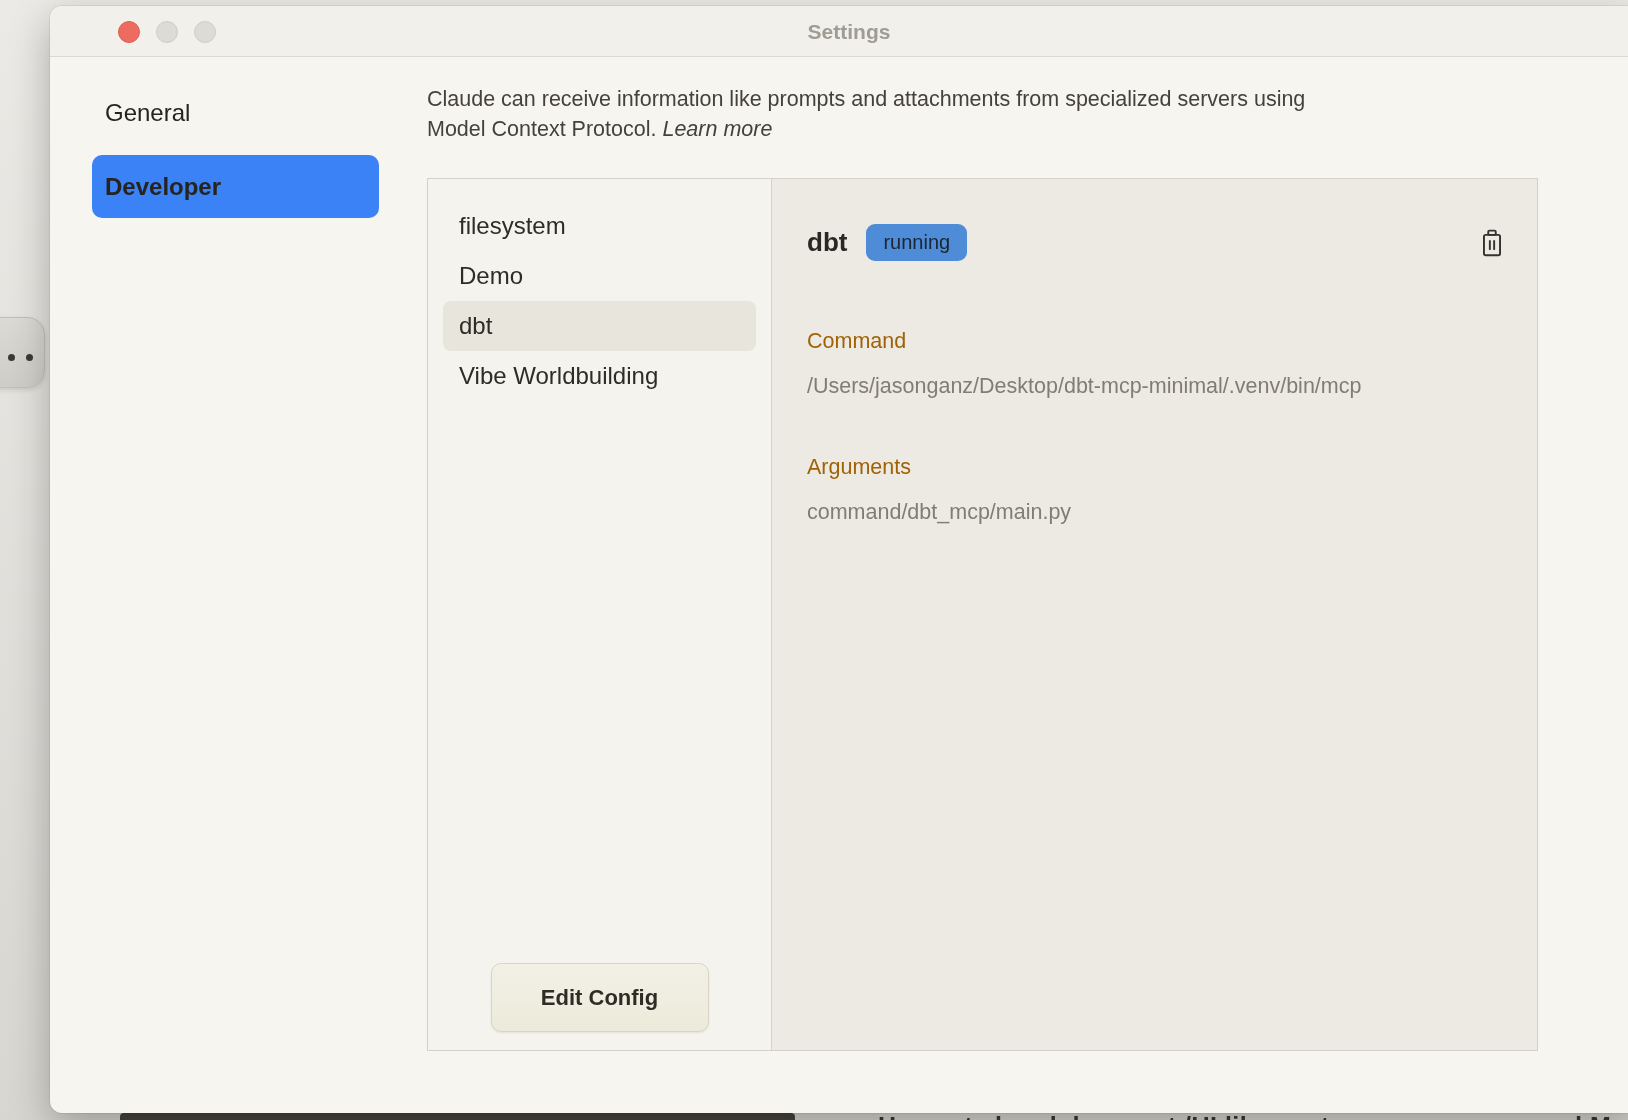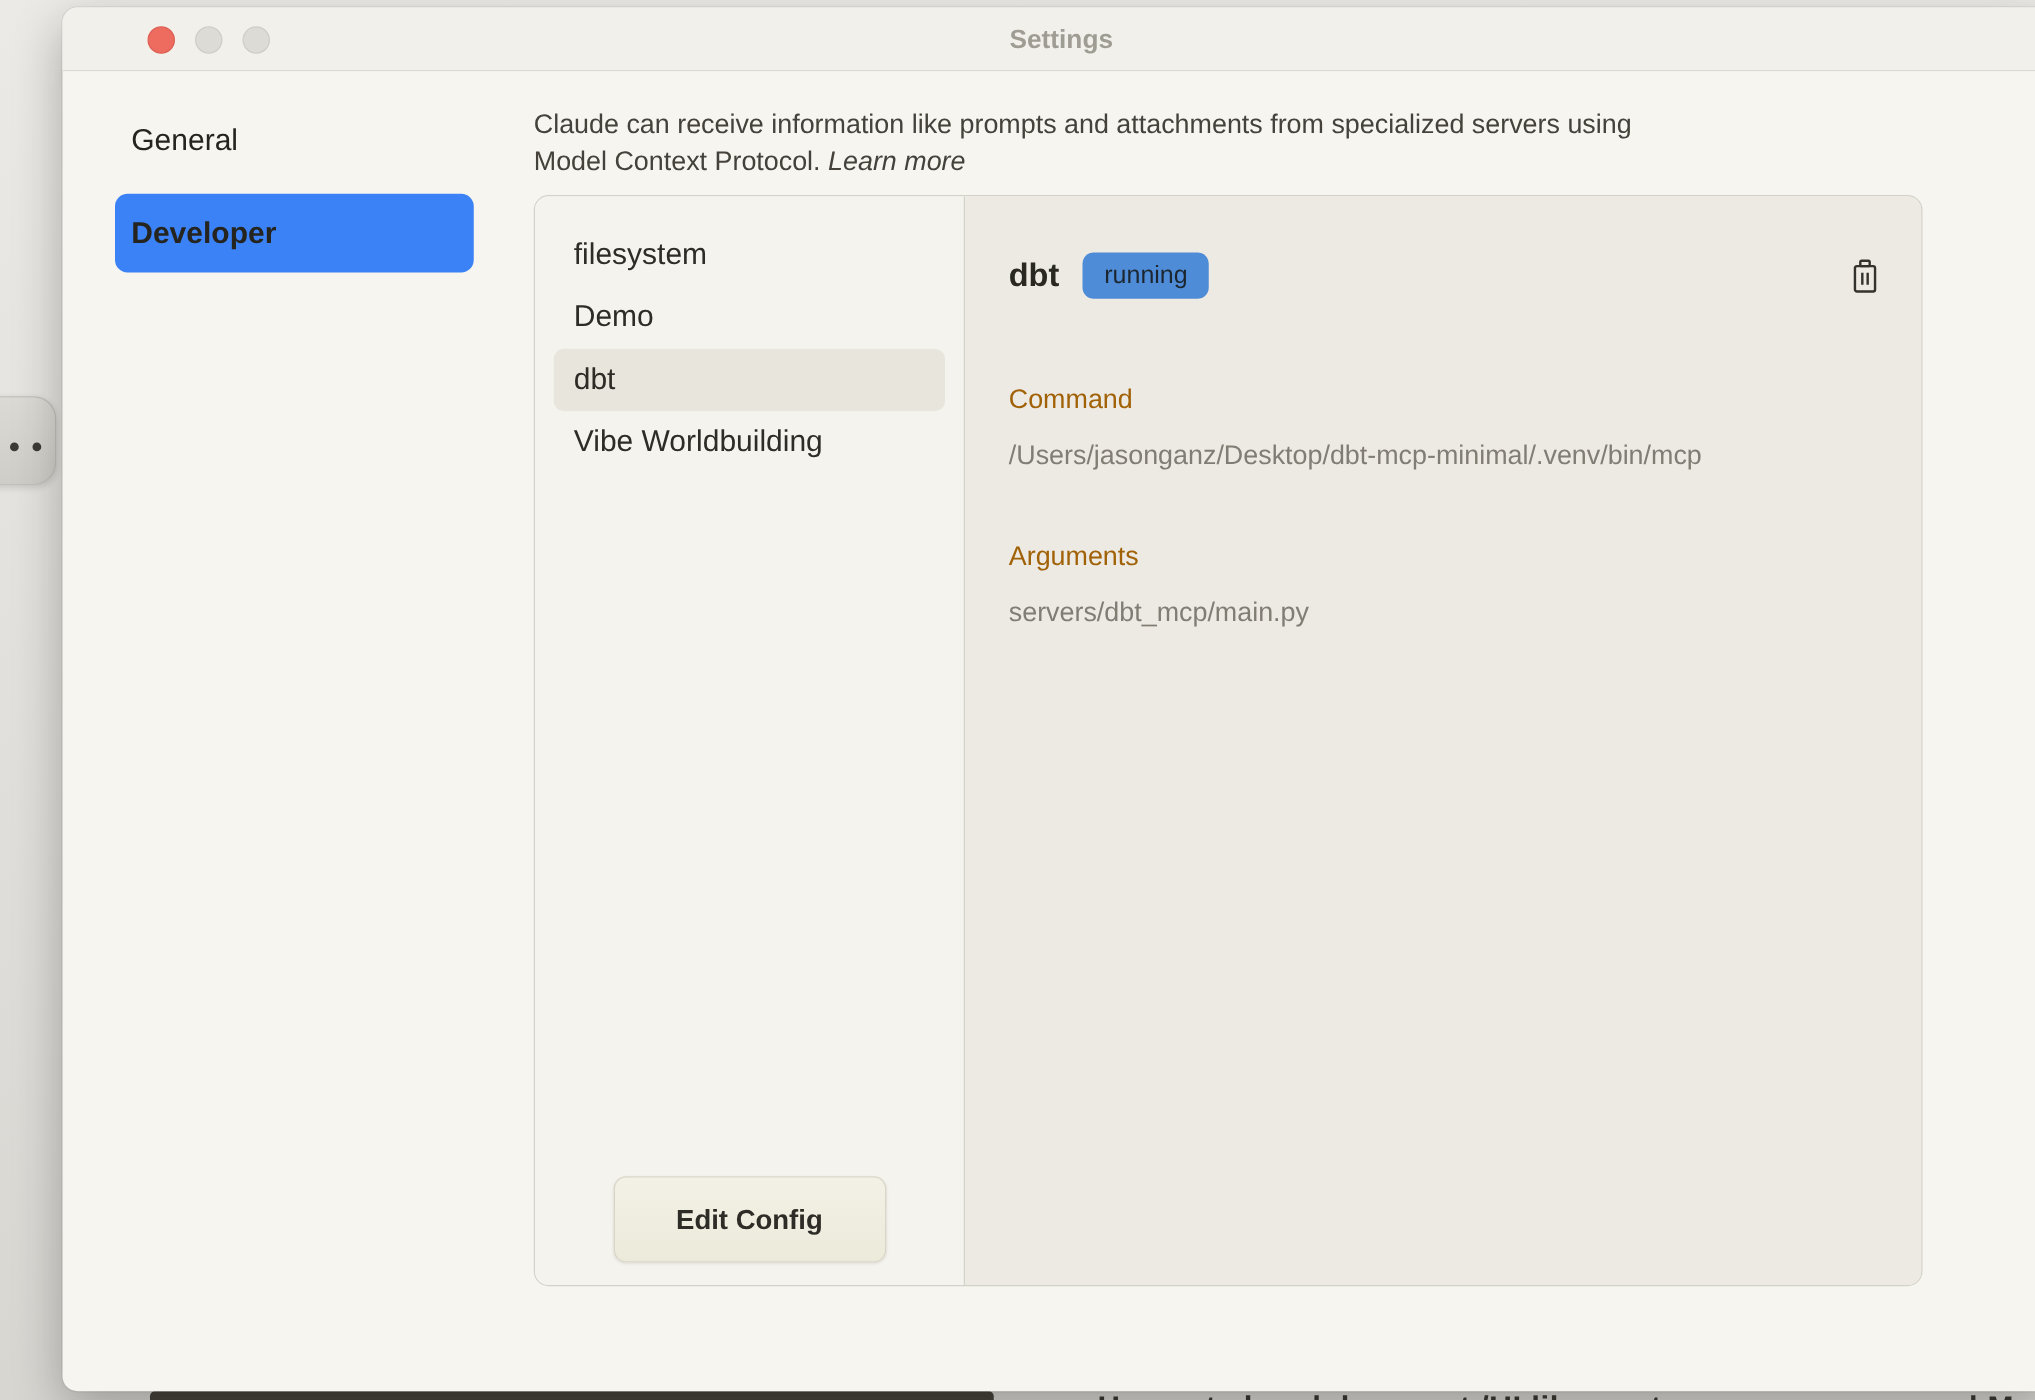--- a/index.html
+++ b/index.html
@@ -33,22 +33,22 @@
   .nav-item { position:absolute; left:42px; width:287px; height:63px; display:flex; align-items:center;
     padding-left:13px; font-size:24px; color:#26241f; border-radius:10px; cursor:pointer; }
   .nav-general { top:82px; height:50px;text-align:center; }
   .nav-developer { top:149px; background:#3b82f6; font-weight:bold; }
 
   
   .desc { position:absolute; left:377px; top:78px; width:1140px; font-size:21.5px; line-height:30px; color:#44423a; }
   .learn-more { cursor:pointer;font-style:italic; }
 
   
-  .panel { position:absolute; left:377px; top:150px; width:1111px; height:873px;
-    border:1px solid #d4d1c9; border-radius:12px; display:flex; overflow:hidden; background:#f5f3ee; }
+  .panel { position:absolute; left:377px; top:172px; width:1111px; height:873px;
+    border:1px solid #d4d1c9; border-radius:0; display:flex; overflow:hidden; background:#f5f3ee; }
   .panel-left { position:relative; width:344px; height:100%; background:#f5f3ee; border-right:1px solid #d5d2ca; }
   .panel-right { position:relative; flex:1; background:#edeae3; }
 
   .server-list { padding-top:22px; }
   .server-item { height:50px; display:flex; align-items:center; margin:0 15px; padding-left:16px;
     font-size:24px; color:#2e2c26; border-radius:8px; cursor:pointer; }
   .server-item.selected { background:#e8e5dc; }
 
   .edit-config { position:absolute; bottom:18px; left:50%; transform:translateX(-50%);
     width:218px; height:69px; background:linear-gradient(180deg,#f3f1e6,#eceada);
@@ -121,19 +121,19 @@
             <line x1="10" y1="10.5" x2="10" y2="19.5"></line>
             <line x1="14" y1="10.5" x2="14" y2="19.5"></line>
           </svg>
         </button>
 
         <div class="field-label lbl-command">Command</div>
         <div class="field-value val-command">/Users/jasonganz/Desktop/dbt-mcp-minimal/.venv/bin/mcp</div>
 
         <div class="field-label lbl-args">Arguments</div>
         <div class="field-value val-args">
-          <span>servers/dbt_mcp/main.py</span>
+          <span>command/dbt_mcp/main.py</span>
         </div>
       </div>
     </div>
   </div>
 
 </div>
 
 </body></html>

